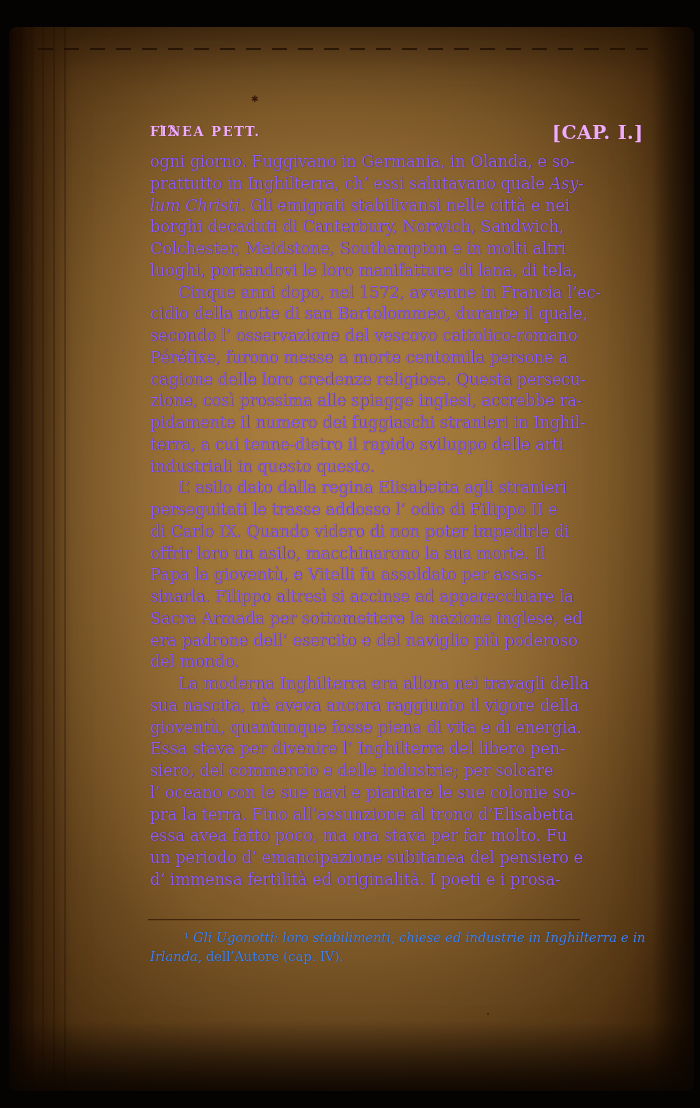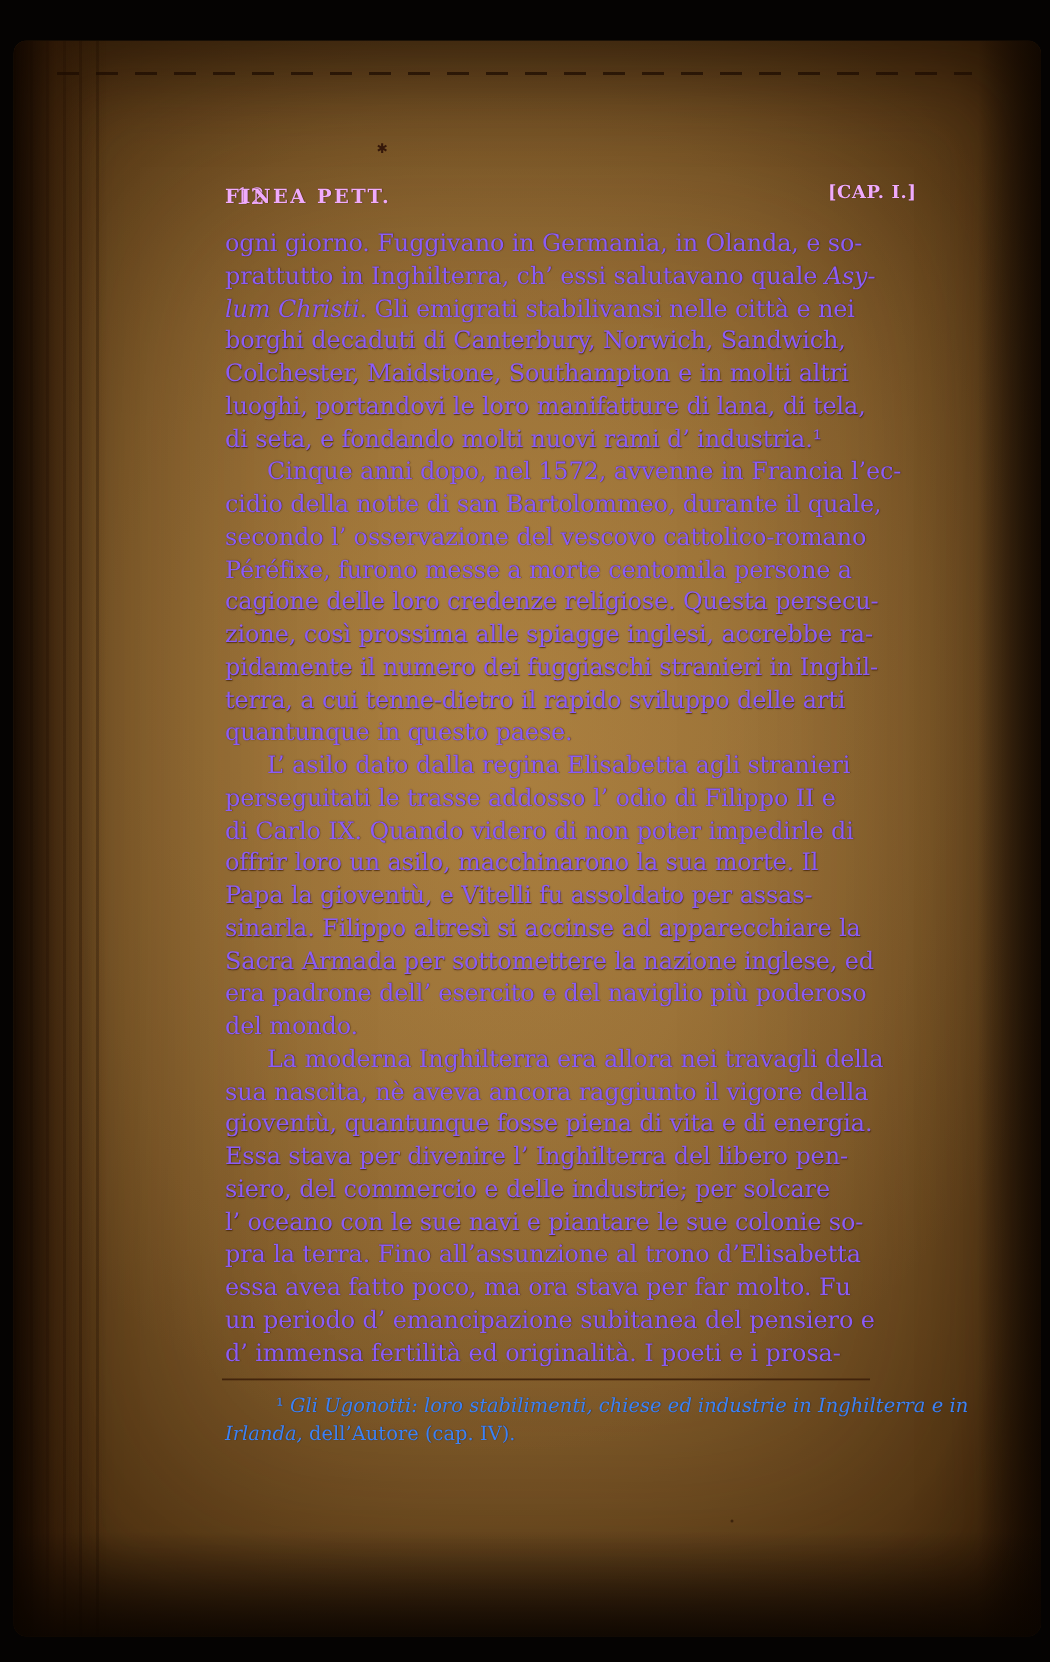--- a/index.html
+++ b/index.html
@@ -33,21 +33,21 @@
   .edge-bottom{
     position:absolute;left:9px;bottom:17px;width:685px;height:70px;border-radius:0 0 9px 9px;
     background:linear-gradient(0deg, rgba(10,4,0,.85), rgba(0,0,0,0));
   }
   .header-row{position:absolute;left:0;top:0;width:700px;height:40px;color:#f0abfc;}
   .pgnum{position:absolute;left:157px;top:122px;font-size:15px;letter-spacing:.5px;
     text-shadow:.3px .3px .7px rgba(56,26,6,.8);}
   .runtitle{position:absolute;left:150px;top:124px;width:430px;
     font-size:13px;font-weight:bold;letter-spacing:1.6px;
     text-shadow:.3px .3px .7px rgba(56,26,6,.8);}
-  .caplabel{position:absolute;left:552px;top:121px;font-size:12px;font-weight:bold;letter-spacing:.4px;
+  .caplabel{position:absolute;left:552px;top:121px;font-size:19px;font-weight:bold;letter-spacing:.4px;
     text-shadow:.3px .3px .7px rgba(56,26,6,.8);}
   .ink-mark{position:absolute;left:251px;top:94px;font-size:9px;color:#35180a;}
   .speck{position:absolute;left:487px;top:1013px;width:2px;height:2px;border-radius:50%;
     background:rgba(40,20,5,.65);}
   .body-text{
     position:absolute;left:150px;top:151px;width:434px;
     font-size:16px;line-height:21.75px;letter-spacing:-0.1px;
     color:#8b5cf6;
     text-shadow:.3px .4px .8px rgba(58,27,6,.75);
   }
@@ -84,30 +84,29 @@
     <span class="caplabel">[CAP. I.]</span>
   </div>
 
   <div class="body-text">
       <div class="line"><span>ogni giorno. Fuggivano in Germania, in Olanda, e so-</span></div>
       <div class="line"><span>prattutto in Inghilterra, ch’ essi salutavano quale </span><i>Asy-</i></div>
       <div class="line"><i>lum Christi</i><span>. Gli emigrati stabilivansi nelle città e nei</span></div>
       <div class="line"><span>borghi decaduti di Canterbury, Norwich, Sandwich,</span></div>
       <div class="line"><span>Colchester, Maidstone, Southampton e in molti altri</span></div>
       <div class="line"><span>luoghi, portandovi le loro manifatture di lana, di tela,</span></div>
-      <div class="line"><span>di seta, e fondando molti nuovi rami d’ industria.¹</span></div>
       <div class="line indent"><span>Cinque anni dopo, nel 1572, avvenne in Francia l’ec-</span></div>
       <div class="line"><span>cidio della notte di san Bartolommeo, durante il quale,</span></div>
       <div class="line"><span>secondo l’ osservazione del vescovo cattolico-romano</span></div>
       <div class="line"><span>Péréfixe, furono messe a morte centomila persone a</span></div>
       <div class="line"><span>cagione delle loro credenze religiose. Questa persecu-</span></div>
       <div class="line"><span>zione, così prossima alle spiagge inglesi, accrebbe ra-</span></div>
       <div class="line"><span>pidamente il numero dei fuggiaschi stranieri in Inghil-</span></div>
       <div class="line"><span>terra, a cui tenne-dietro il rapido sviluppo delle arti</span></div>
-      <div class="line"><span>quantunque in questo paese.</span></div>
+      <div class="line"><span>industriali in questo questo.</span></div>
       <div class="line indent"><span>L’ asilo dato dalla regina Elisabetta agli stranieri</span></div>
       <div class="line"><span>perseguitati le trasse addosso l’ odio di Filippo II e</span></div>
       <div class="line"><span>di Carlo IX. Quando videro di non poter impedirle di</span></div>
       <div class="line"><span>offrir loro un asilo, macchinarono la sua morte. Il</span></div>
       <div class="line"><span>Papa la gioventù, e Vitelli fu assoldato per assas-</span></div>
       <div class="line"><span>sinarla. Filippo altresì si accinse ad apparecchiare la</span></div>
       <div class="line"><span>Sacra Armada per sottomettere la nazione inglese, ed</span></div>
       <div class="line"><span>era padrone dell’ esercito e del naviglio più poderoso</span></div>
       <div class="line"><span>del mondo.</span></div>
       <div class="line indent"><span>La moderna Inghilterra era allora nei travagli della</span></div>

